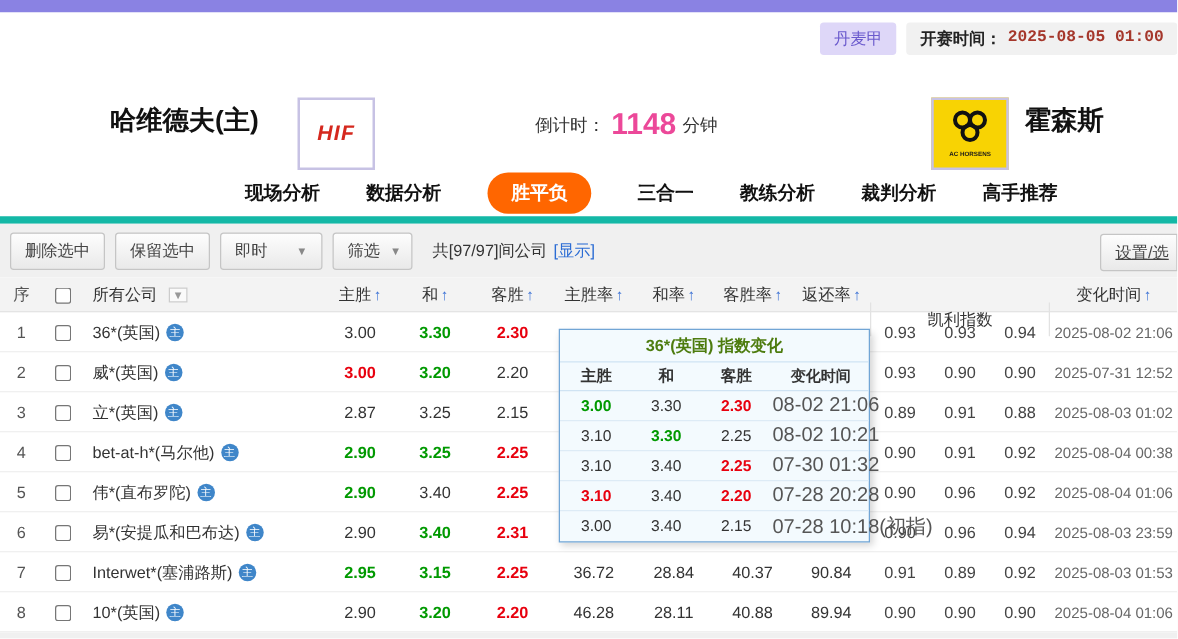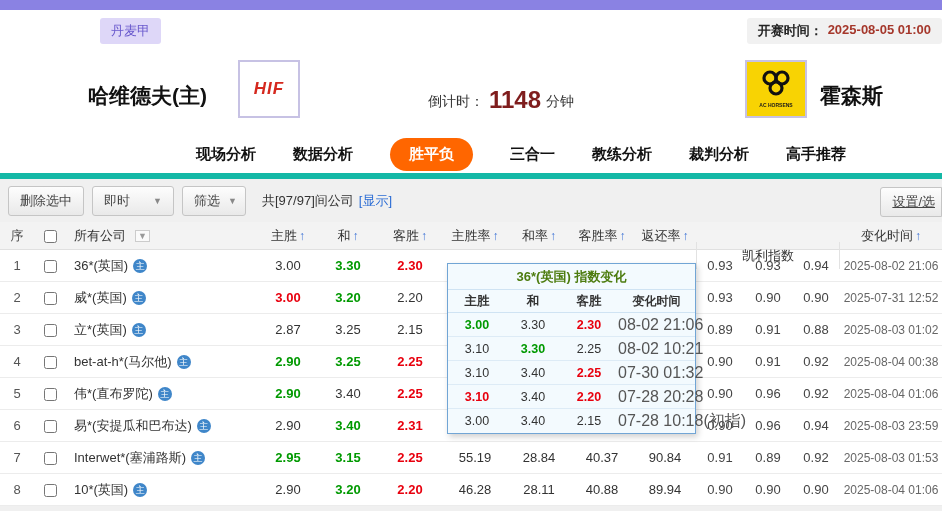--- a/index.html
+++ b/index.html
@@ -3,37 +3,37 @@
 <meta charset="utf-8">
 <style>
   * { margin:0; padding:0; box-sizing:border-box; }
   html,body { width:942px; height:511px; overflow:hidden; }
   body { font-family:"Liberation Sans","DejaVu Sans",sans-serif; background:#fff; }
   .page { position:relative; width:942px; height:511px; overflow:hidden; background:#fff; }
 
   .top-strip { height:10px; background:#8a82e3; }
 
   .match-header { position:relative; height:125px; background:#fff; }
-  .match-info { position:absolute; top:8px; left:0; right:0; display:flex; justify-content:space-between; align-items:center; gap:2px; padding-left:100px; }
+  .match-info { position:absolute; top:8px; left:0; right:0; display:flex; justify-content:flex-end; align-items:center; gap:8px; padding-left:100px; }
   .league-badge { background:#ded7f8; color:#6a5acd; font-size:13px; padding:4px 11px; border-radius:3px; cursor:pointer; }
-  .start-pill { background:#f1f1f1; padding:4px 11px; border-radius:3px; font-size:13px; display:inline-flex; gap:5px; }
+  .start-pill { background:#f1f1f1; padding:4px 11px; border-radius:3px; font-size:13px; display:inline-flex; gap:5px;font-family:Liberation Mono, monospace; }
   .start-label { color:#222; font-weight:bold; }
   .start-time { color:#a5372b; font-weight:bold; }
 
   .home-name { position:absolute; left:88px; top:72px; font-size:21px; font-weight:bold; color:#111; }
   .away-name { position:absolute; left:820px; top:72px; font-size:21px; font-weight:bold; color:#111; }
-  .logo-box { position:absolute; top:50px; width:62px; height:58px; border:2px solid #c7c2e4; background:#fff; display:flex; flex-direction:column; align-items:center; justify-content:center; }
+  .logo-box { position:absolute; top:68px; width:62px; height:58px; border:2px solid #c7c2e4; background:#fff; display:flex; flex-direction:column; align-items:center; justify-content:center; }
   .home-logo { left:238px; }
   .hif { color:#d5281e; font-weight:bold; font-size:17px; font-style:italic; letter-spacing:1px; }
   .away-logo { left:745px; background:#f8d303; }
   .away-logo-text { font-size:5px; color:#1a1a1a; font-weight:bold; margin-top:1px; }
 
   .countdown { position:absolute; left:0; right:0; top:76px; text-align:center; padding-left:60px; }
   .cd-label { font-size:14px; color:#333; }
-  .cd-num { font-size:24px; font-weight:bold; color:#7f1d1d; margin:0 5px; vertical-align:-2px; }
+  .cd-num { font-size:24px; font-weight:bold; color:#ec4899; margin:0 5px; vertical-align:-2px; }
   .cd-unit { font-size:14px; color:#333; }
 
   .nav { height:44px; display:flex; align-items:center; justify-content:center; gap:37px; border-bottom:6px solid #14b8a6; background:#fff; padding-left:100px; }
   .tab { font-size:15px; color:#111; font-weight:600; cursor:pointer; white-space:nowrap; }
   .tab.active { background:#f60; color:#fff; padding:7px 19px; border-radius:18px; }
 
   .content { position:relative; height:332px; background:#f0f0f0; }
   .toolbar { position:relative; height:43px; padding:8px; display:flex; align-items:center; }
   .btn { background:linear-gradient(#fdfdfd,#e9e9e9); border:1px solid #c5c5c5; border-radius:3px; padding:5px 11px; font-size:13px; color:#444; margin-right:8px; cursor:pointer; white-space:nowrap; }
   .dd { display:inline-flex; justify-content:space-between; align-items:center; }
@@ -121,20 +121,21 @@
     <span class="tab active">胜平负</span>
     <span class="tab">三合一</span>
     <span class="tab">教练分析</span>
     <span class="tab">裁判分析</span>
     <span class="tab">高手推荐</span>
   </div>
 
   <div class="content">
     <div class="toolbar">
       <button class="btn">删除选中</button>
+      <button class="btn">保留选中</button>
       <button class="btn dd dd-instant">
           <span>即时</span>
           <span class="caret">▼</span>
         </button>
       <button class="btn dd dd-filter">
           <span>筛选</span>
           <span class="caret">▼</span>
         </button>
       <span class="count-text">共[97/97]间公司</span>
       <span class="show-link">[显示]</span>
@@ -295,21 +296,21 @@
       <div class="trow">
         <span class="col-idx">7</span>
         <span class="col-chk"><input type="checkbox" style=""></span>
         <span class="col-company">
             <span class="cname">Interwet*(塞浦路斯)</span>
             <span class="cbadge">主</span>
           </span>
         <span class="col-home c-green">2.95</span>
         <span class="col-draw c-green">3.15</span>
         <span class="col-away c-red">2.25</span>
-        <span class="col-r1">55.19</span>
+        <span class="col-r1">36.72</span>
         <span class="col-r2">28.84</span>
         <span class="col-r3">40.37</span>
         <span class="col-r4">90.84</span>
         <span class="col-kelly">
             <span>0.91</span>
             <span>0.89</span>
             <span>0.92</span>
           </span>
         <span class="col-time">2025-08-03 01:53</span>
       </div>

